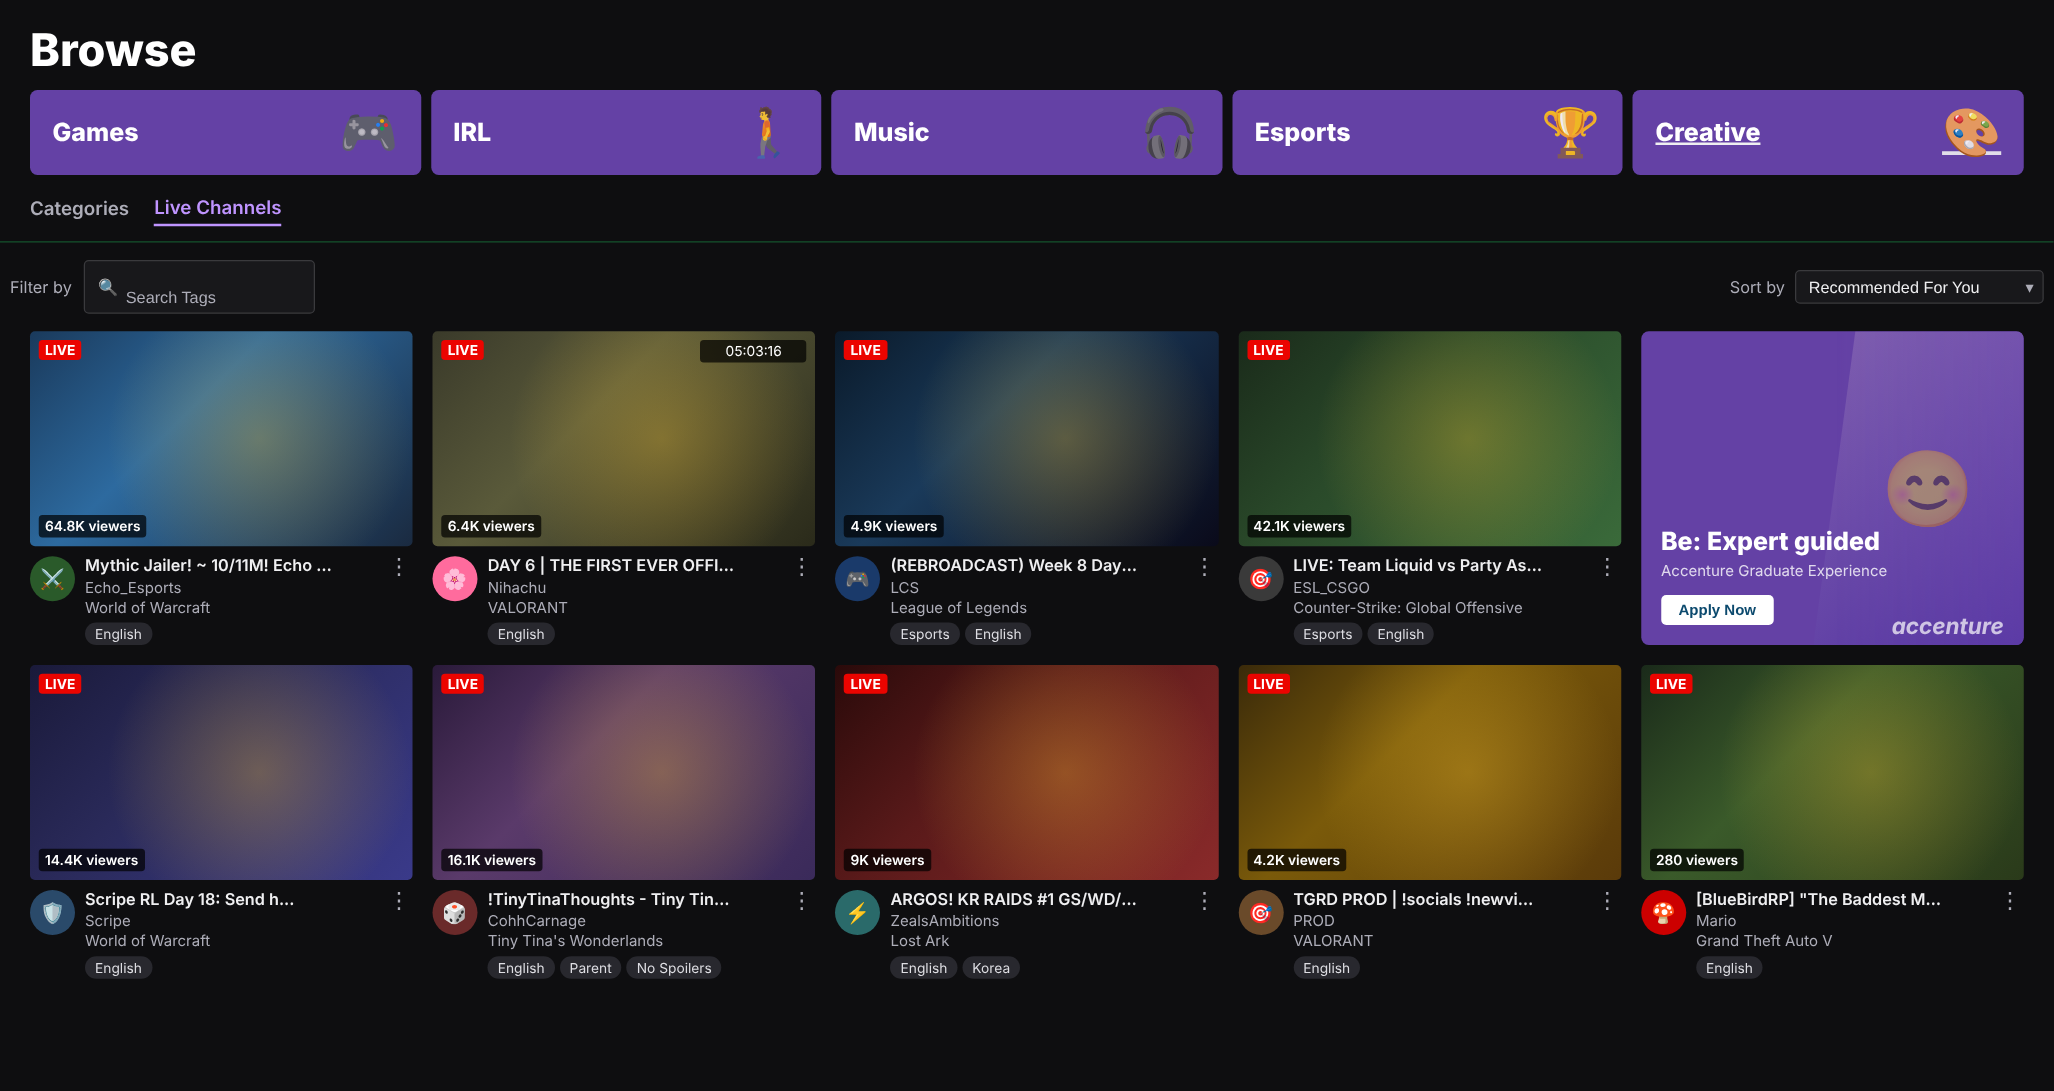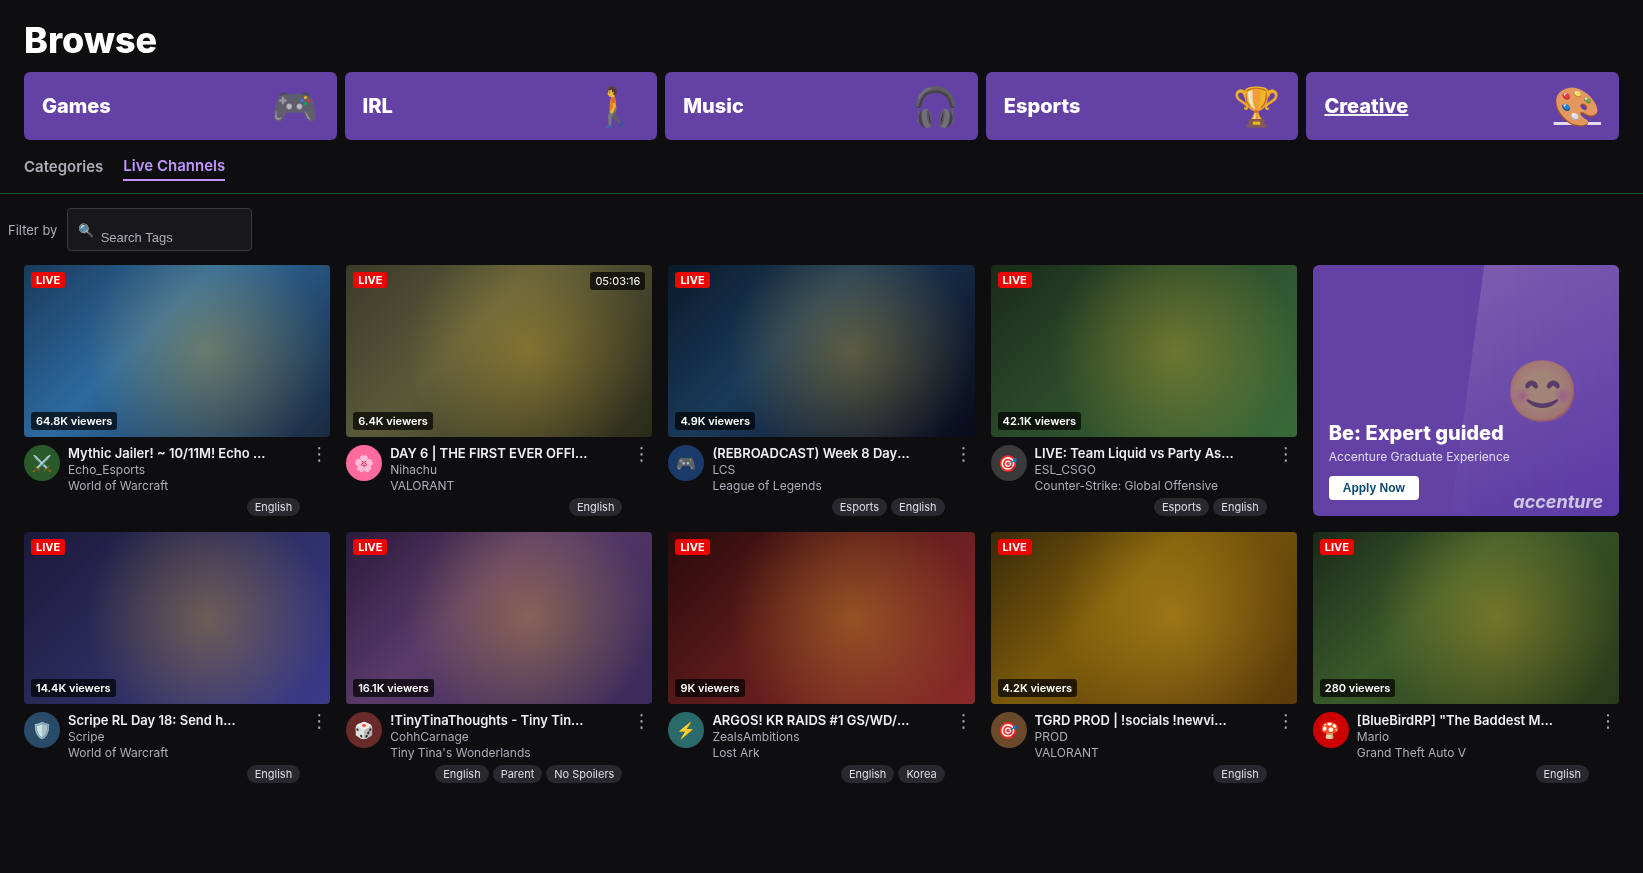--- a/index.html
+++ b/index.html
@@ -184,21 +184,21 @@
       padding: 2px 5px;
       border-radius: 3px;
     }
     .timer-badge {
       position: absolute;
       top: 7px;
       right: 7px;
       background: rgba(0,0,0,0.7);
       color: #fff;
       font-size: 11px;
-      padding: 2px 5px;
+      padding: 2px 20px;
       border-radius: 3px;
       margin-left: 26px;
     }
 
     .stream-info {
       display: flex;
       align-items: flex-start;
       gap: 8px;
     }
     .avatar {
@@ -234,21 +234,20 @@
     .stream-game {
       font-size: 12px;
       color: #adadb8;
       margin-top: 1px;
     }
     .stream-tags {
       display: flex;
       flex-wrap: wrap;
       gap: 4px;
       margin-top: 5px;
-      justify-content: flex-end;
     }
     .tag {
       background: #28282e;
       color: #dedee3;
       border-radius: 12px;
       padding: 2px 8px;
       font-size: 11px;
     }
     .more-btn {
       color: #adadb8;
@@ -371,20 +370,27 @@
   </div>
 
 <div class="filter-row">
   <div class="filter-left">
     <span class="filter-label">Filter by</span>
     <div class="search-input-wrap">
       <span class="search-icon-char">🔍</span>
       <input class="search-input" type="text" placeholder="Search Tags" style="">
     </div>
   </div>
+  <div class="filter-right">
+    <span class="sort-label">Sort by</span>
+    <div class="sort-wrap">
+      <select class="sort-select">
+      <option>Recommended For You</option><option>Viewer Count (High to Low)</option><option>Recently Started</option></select>
+    </div>
+  </div>
 </div>
 
 <div class="stream-grid">
 <div class="stream-card">
       <div class="stream-thumbnail thumb-1">
         <div class="thumb-hex"></div>
         <div class="live-badge">LIVE</div>
 
         <div class="viewer-count">64.8K viewers</div>
       </div>

